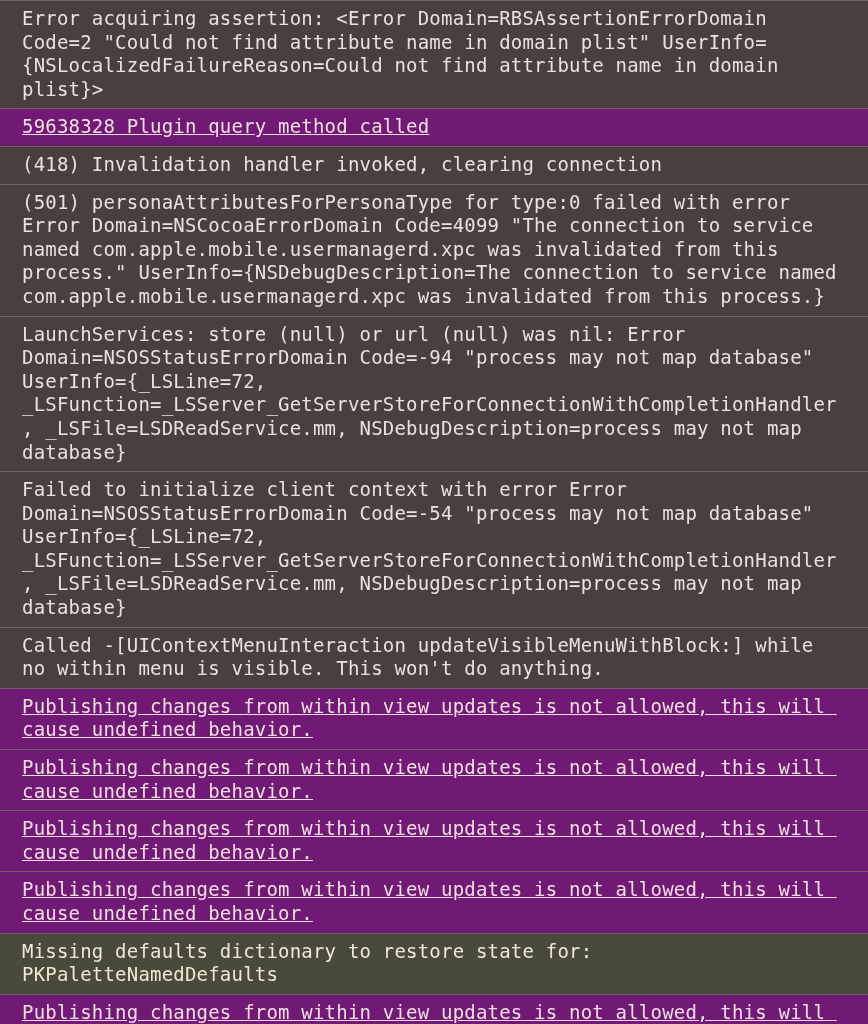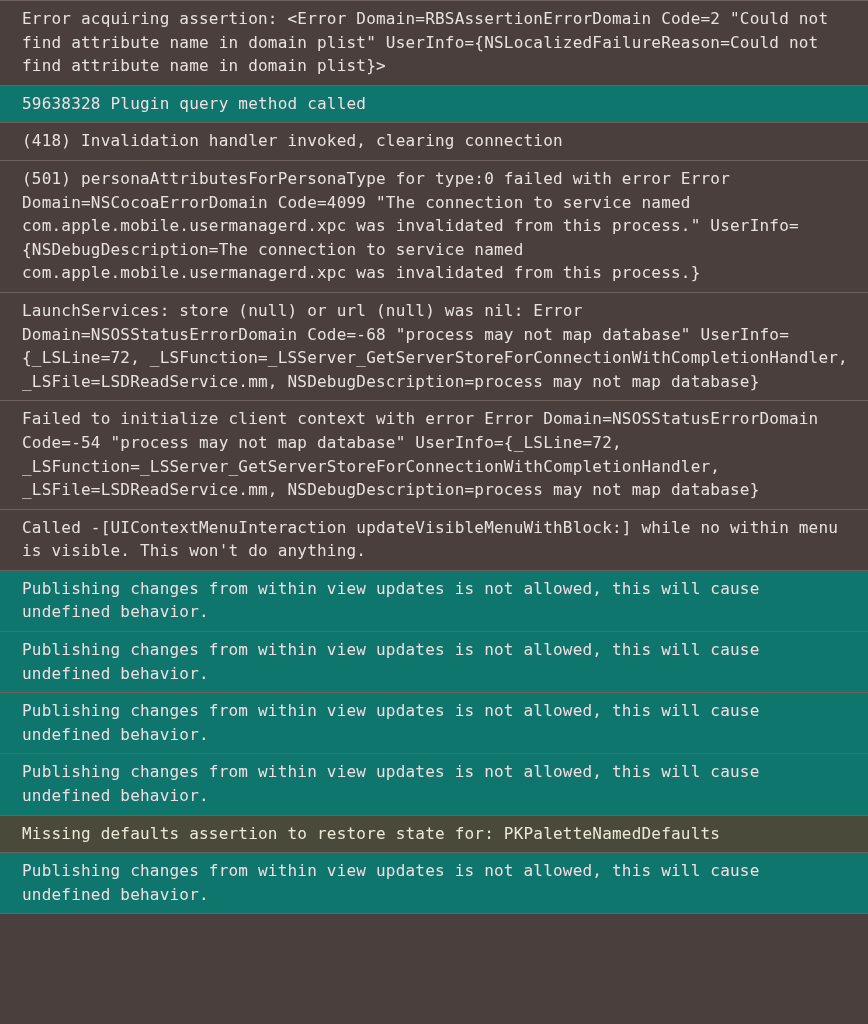--- a/index.html
+++ b/index.html
@@ -11,54 +11,55 @@
     width: 868px;
     min-height: 1024px;
     font-family: "DejaVu Sans Mono", "Liberation Mono", monospace;
   }
   #console {
     width: 868px;
     display: block;
   }
   .log-row {
     padding: 6px 20px 7px 22px;
-    font-size: 16px;
+    font-size: 19px;
     line-height: 23.6px;
     letter-spacing: 0.2px;
     white-space: pre-wrap;
     word-break: break-word;
     border-bottom: 1px solid #6e615c;
     box-sizing: border-box;
   }
   .sev-default {
     background: #4a3f3c;
     color: #e8e2df;
   }
   .sev-error {
-    background: #0f766e;
+    background: #701a75;
     color: #f2dde2;
+    text-decoration: underline;
   }
   .sev-warning {
     background: #4a4a3a;
     color: #ece9d6;
   }
   .log-row:first-child {
     border-top: 1px solid #6e615c;
   }
 </style>
 </head>
 <body>
 
 <div id="console">
     <div class="log-row sev-default"><span>Error acquiring assertion: &lt;Error Domain=RBSAssertionErrorDomain Code=2 "Could not find attribute name in domain plist" UserInfo={NSLocalizedFailureReason=Could not find attribute name in domain plist}&gt;</span></div>
     <div class="log-row sev-error"><span>59638328 Plugin query method called</span></div>
     <div class="log-row sev-default"><span>(418) Invalidation handler invoked, clearing connection</span></div>
     <div class="log-row sev-default"><span>(501) personaAttributesForPersonaType for type:0 failed with error Error Domain=NSCocoaErrorDomain Code=4099 "The connection to service named com.apple.mobile.usermanagerd.xpc was invalidated from this process." UserInfo={NSDebugDescription=The connection to service named com.apple.mobile.usermanagerd.xpc was invalidated from this process.}</span></div>
-    <div class="log-row sev-default"><span>LaunchServices: store (null) or url (null) was nil: Error Domain=NSOSStatusErrorDomain Code=-68 "process may not map database" UserInfo={_LSLine=72, _LSFunction=_LSServer_GetServerStoreForConnectionWithCompletionHandler, _LSFile=LSDReadService.mm, NSDebugDescription=process may not map database}</span></div>
+    <div class="log-row sev-default"><span>LaunchServices: store (null) or url (null) was nil: Error Domain=NSOSStatusErrorDomain Code=-94 "process may not map database" UserInfo={_LSLine=72, _LSFunction=_LSServer_GetServerStoreForConnectionWithCompletionHandler, _LSFile=LSDReadService.mm, NSDebugDescription=process may not map database}</span></div>
     <div class="log-row sev-default"><span>Failed to initialize client context with error Error Domain=NSOSStatusErrorDomain Code=-54 "process may not map database" UserInfo={_LSLine=72, _LSFunction=_LSServer_GetServerStoreForConnectionWithCompletionHandler, _LSFile=LSDReadService.mm, NSDebugDescription=process may not map database}</span></div>
     <div class="log-row sev-default"><span>Called -[UIContextMenuInteraction updateVisibleMenuWithBlock:] while no within menu is visible. This won't do anything.</span></div>
     <div class="log-row sev-error"><span>Publishing changes from within view updates is not allowed, this will cause undefined behavior.</span></div>
     <div class="log-row sev-error"><span>Publishing changes from within view updates is not allowed, this will cause undefined behavior.</span></div>
     <div class="log-row sev-error"><span>Publishing changes from within view updates is not allowed, this will cause undefined behavior.</span></div>
     <div class="log-row sev-error"><span>Publishing changes from within view updates is not allowed, this will cause undefined behavior.</span></div>
-    <div class="log-row sev-warning"><span>Missing defaults assertion to restore state for: PKPaletteNamedDefaults</span></div>
+    <div class="log-row sev-warning"><span>Missing defaults dictionary to restore state for: PKPaletteNamedDefaults</span></div>
     <div class="log-row sev-error"><span>Publishing changes from within view updates is not allowed, this will cause undefined behavior.</span></div>
   </div>
 
 </body></html>

